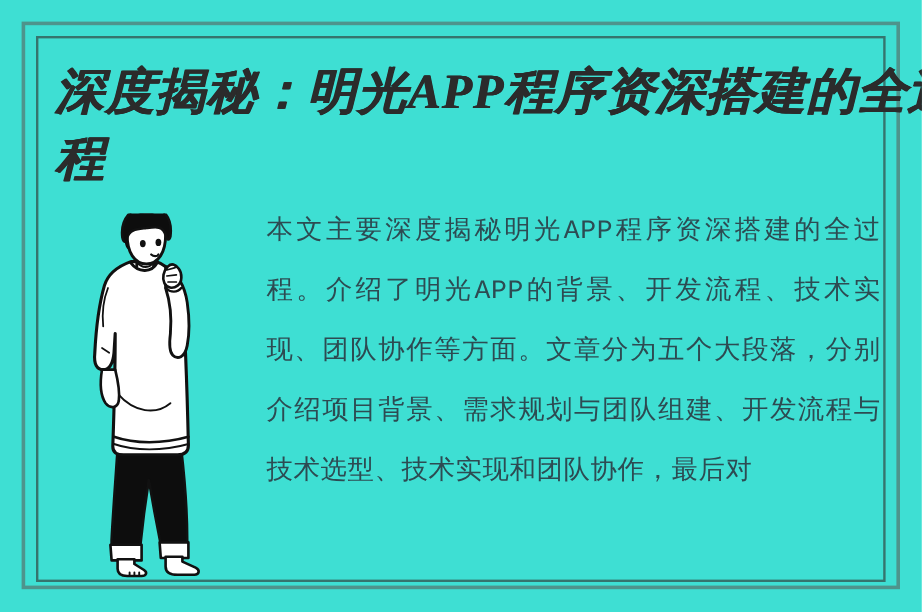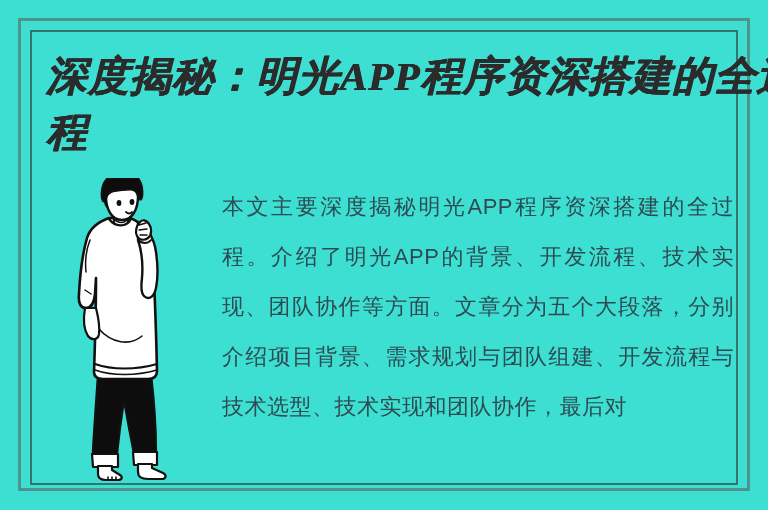--- a/index.html
+++ b/index.html
@@ -59,24 +59,24 @@
     letter-spacing: 1px;
     white-space: pre-wrap;
     text-shadow: 0.5px 0 0 #2B2B2B, -0.5px 0 0 #2B2B2B;
     z-index: 6;
   }
 
   
   #summary {
     position: absolute;
     left: 222px;
-    top: 182px;
+    top: 168px;
     width: 512px;
     color: #2D4B52;
-    font-family: Liberation Sans, sans-serif;
+    font-family: Liberation Mono, monospace;
     font-size: 22px;
     line-height: 50px;
     letter-spacing: 0.5px;
     text-align: justify;
     text-justify: inter-ideograph;
     white-space: normal;
     z-index: 5;
   }
 
   

